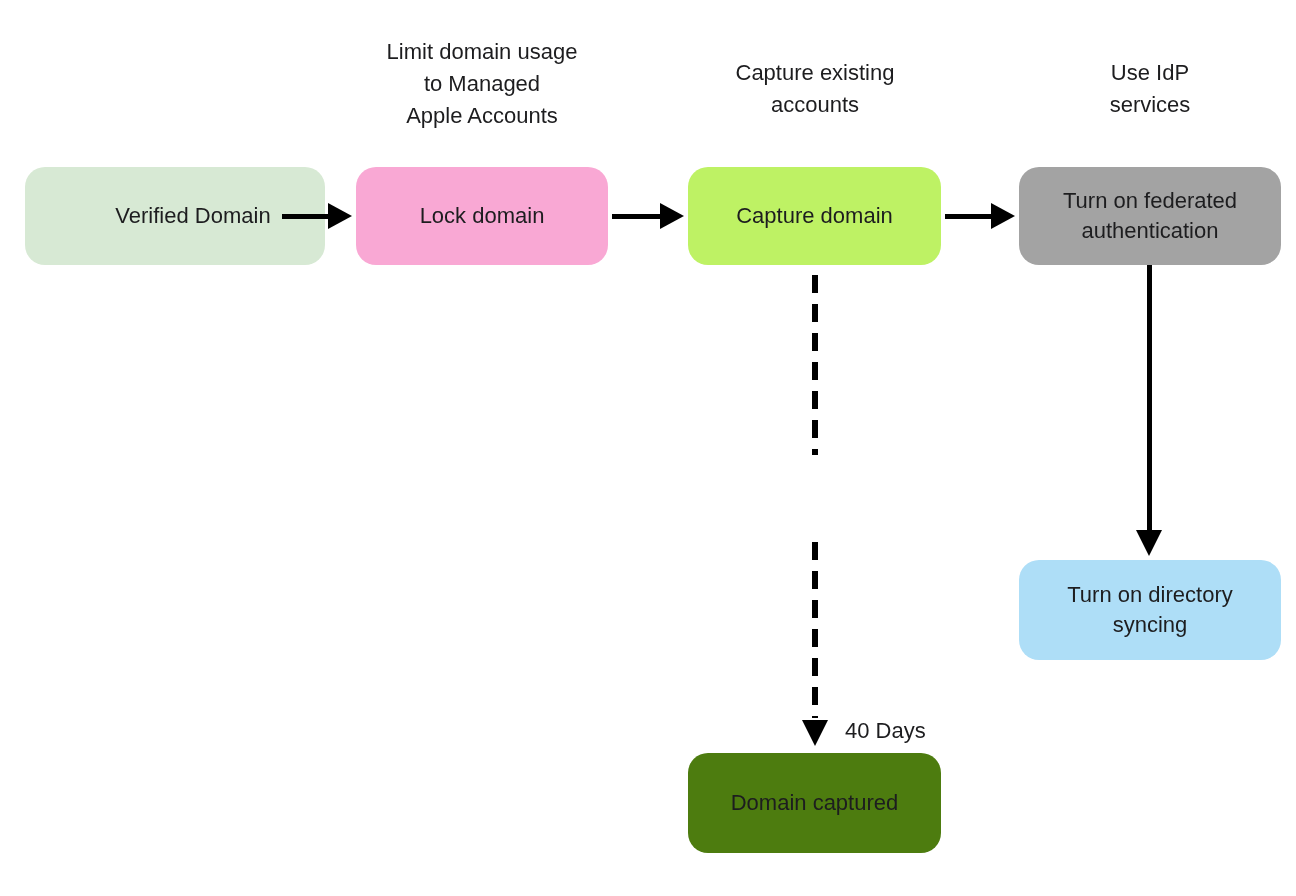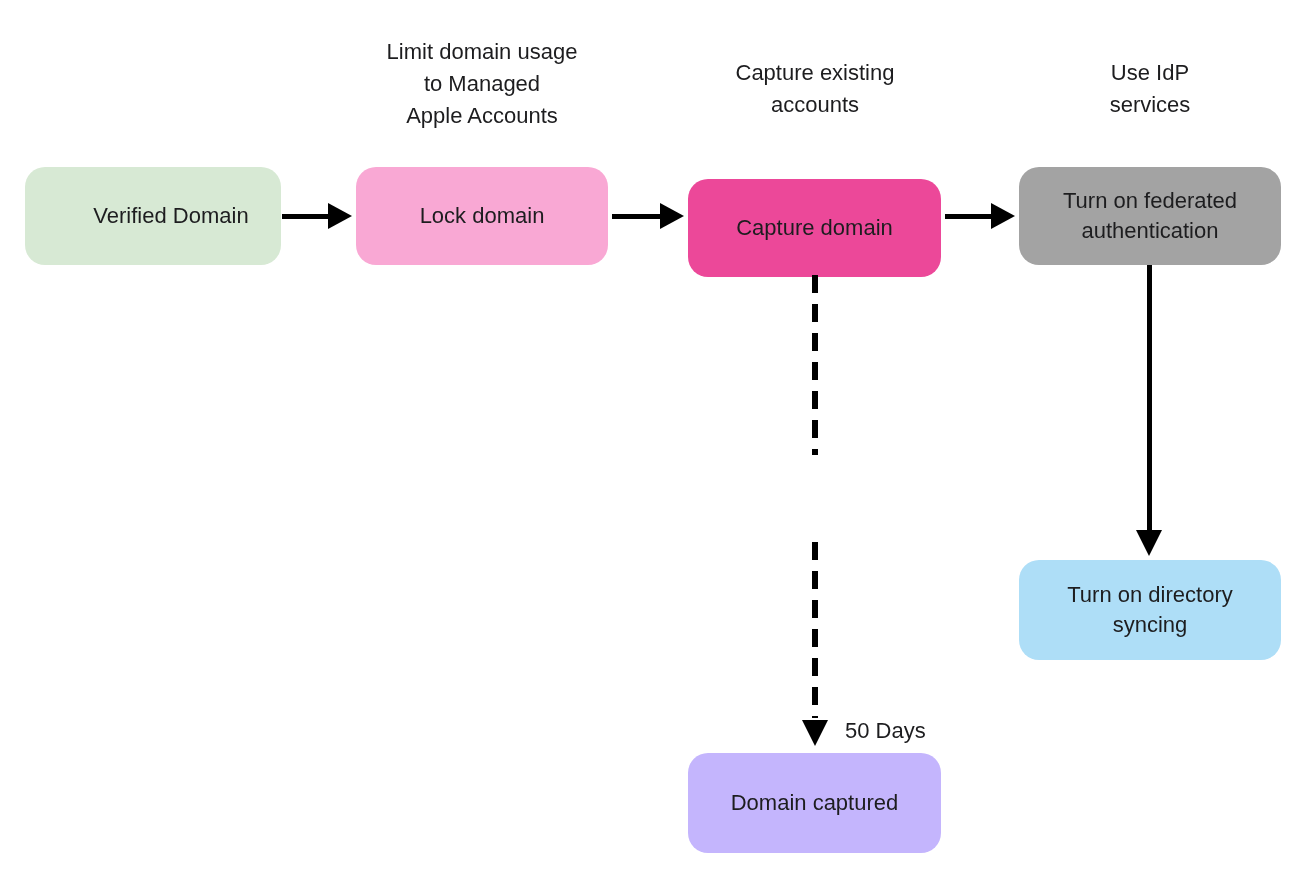--- a/index.html
+++ b/index.html
@@ -63,21 +63,21 @@
   }
   .dash-head {
     position: absolute;
     width: 0; height: 0;
     border-left: 13px solid transparent;
     border-right: 13px solid transparent;
     border-top: 26px solid #000000;
   }
 
   
-  #node-verified   { left: 25px;   top: 167px; width: 256px; height: 98px; padding-left: 36px; }
+  #node-verified   { left: 25px;   top: 167px; width: 300px; height: 98px; padding-left: 36px; }
   #node-lock       { left: 356px;  top: 167px; width: 252px; height: 98px; }
   #node-capture    { left: 688px;  top: 167px; width: 253px; height: 98px; }
   #node-federated  { left: 1019px; top: 167px; width: 262px; height: 98px; }
   #node-directory  { left: 1019px; top: 560px; width: 262px; height: 100px; text-align: center; }
   #node-captured   { left: 688px;  top: 753px; width: 253px; height: 100px; }
 
   
   #note-lock     { left: 322px; top: 36px;  width: 320px; }
   #note-capture  { left: 655px; top: 57px;  width: 320px; }
   #note-idp      { left: 990px; top: 57px;  width: 320px; }
@@ -98,30 +98,30 @@
 
 <div class="canvas">
 
   <div class="note" id="note-lock">Limit domain usage
 to Managed
 Apple Accounts</div>
   <div class="note" id="note-capture">Capture existing
 accounts</div>
   <div class="note" id="note-idp">Use IdP
 services</div>
-  <div class="note left-align" id="note-days">50 Days</div>
+  <div class="note left-align" id="note-days">40 Days</div>
 
   <div class="node" id="node-verified" style="background-color: rgb(215, 233, 212);">Verified Domain</div>
   <div class="node" id="node-lock" style="background-color: #f9a8d4;">Lock domain</div>
-  <div class="node" id="node-capture" style="background-color: #ec4899; margin-top: 12px;">Capture domain</div>
+  <div class="node" id="node-capture" style="background-color: #bef264;">Capture domain</div>
   <div class="node" id="node-federated" style="background-color: #a3a3a3;">Turn on federated
 authentication</div>
   <div class="node" id="node-directory" style="background-color: rgb(174, 222, 247);">Turn on directory
 syncing</div>
-  <div class="node" id="node-captured" style="background-color: #c4b5fd; text-align: right;">Domain captured</div>
+  <div class="node" id="node-captured" style="background-color: #4d7c0f; text-align: right;">Domain captured</div>
 
   <div class="h-arrow" id="arrow-1">
     <div class="shaft"></div>
     <div class="head"></div>
   </div>
   <div class="h-arrow" id="arrow-2">
     <div class="shaft"></div>
     <div class="head"></div>
   </div>
   <div class="h-arrow" id="arrow-3">

